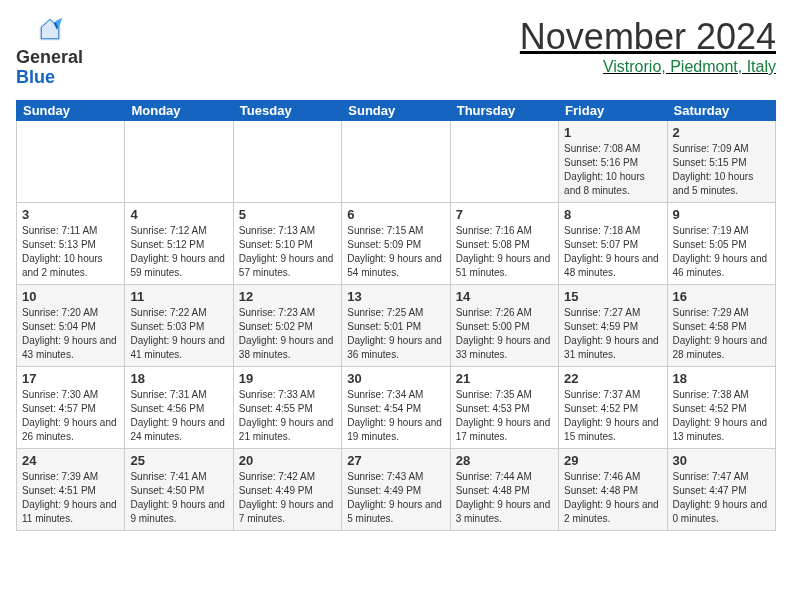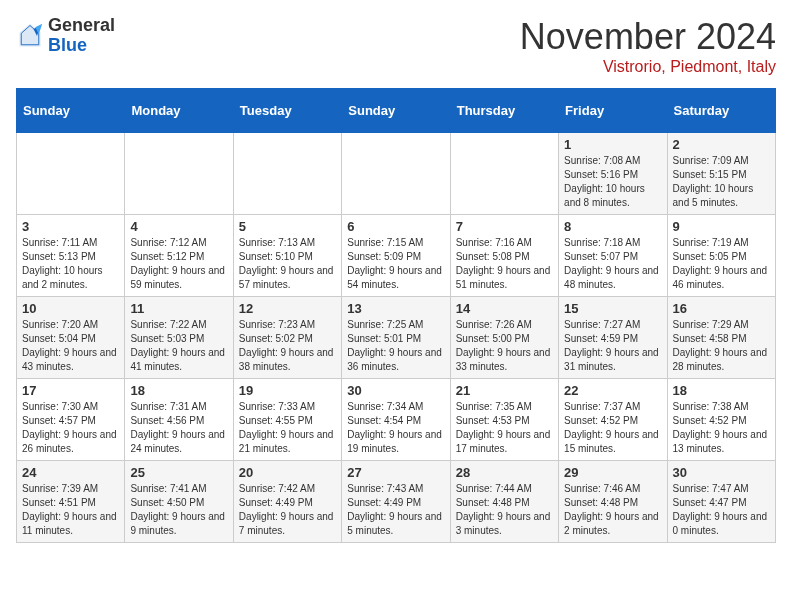--- a/index.html
+++ b/index.html
@@ -13,55 +13,57 @@
     .header {
       display: flex;
       align-items: flex-start;
       justify-content: space-between;
       margin-bottom: 12px;
     }
     .logo {
       display: flex;
       align-items: center;
       gap: 4px;
+      flex-direction: column;
     }
     .logo-text {
       font-size: 18px;
       font-weight: bold;
       line-height: 1.1;
     }
     .logo-general { color: #333; }
     .logo-blue { color: #1565C0; }
     .logo-icon {
       width: 28px;
       height: 28px;
     }
     .title-block {
       text-align: right;
+      text-decoration: underline;
     }
     .month-title {
       font-size: 36px;
       font-weight: normal;
       color: #333;
     }
     .subtitle {
       font-size: 16px;
-      color: #b91c1c;
+      color: #15803d;
     }
     .calendar {
       width: 100%;
       border-collapse: collapse;
       border: 1px solid #ccc;
     }
     .calendar th {
       background-color: #1565C0;
       color: #fff;
       font-size: 13px;
       font-weight: bold;
-      padding: 14px 6px;
+      padding: 2px 6px;
       text-align: left;
       border: 1px solid #1565C0;
     }
     .calendar td {
       vertical-align: top;
       border: 1px solid #ccc;
       padding: 4px 5px;
       width: 108px;
       min-height: 80px;
       font-size: 11px;

